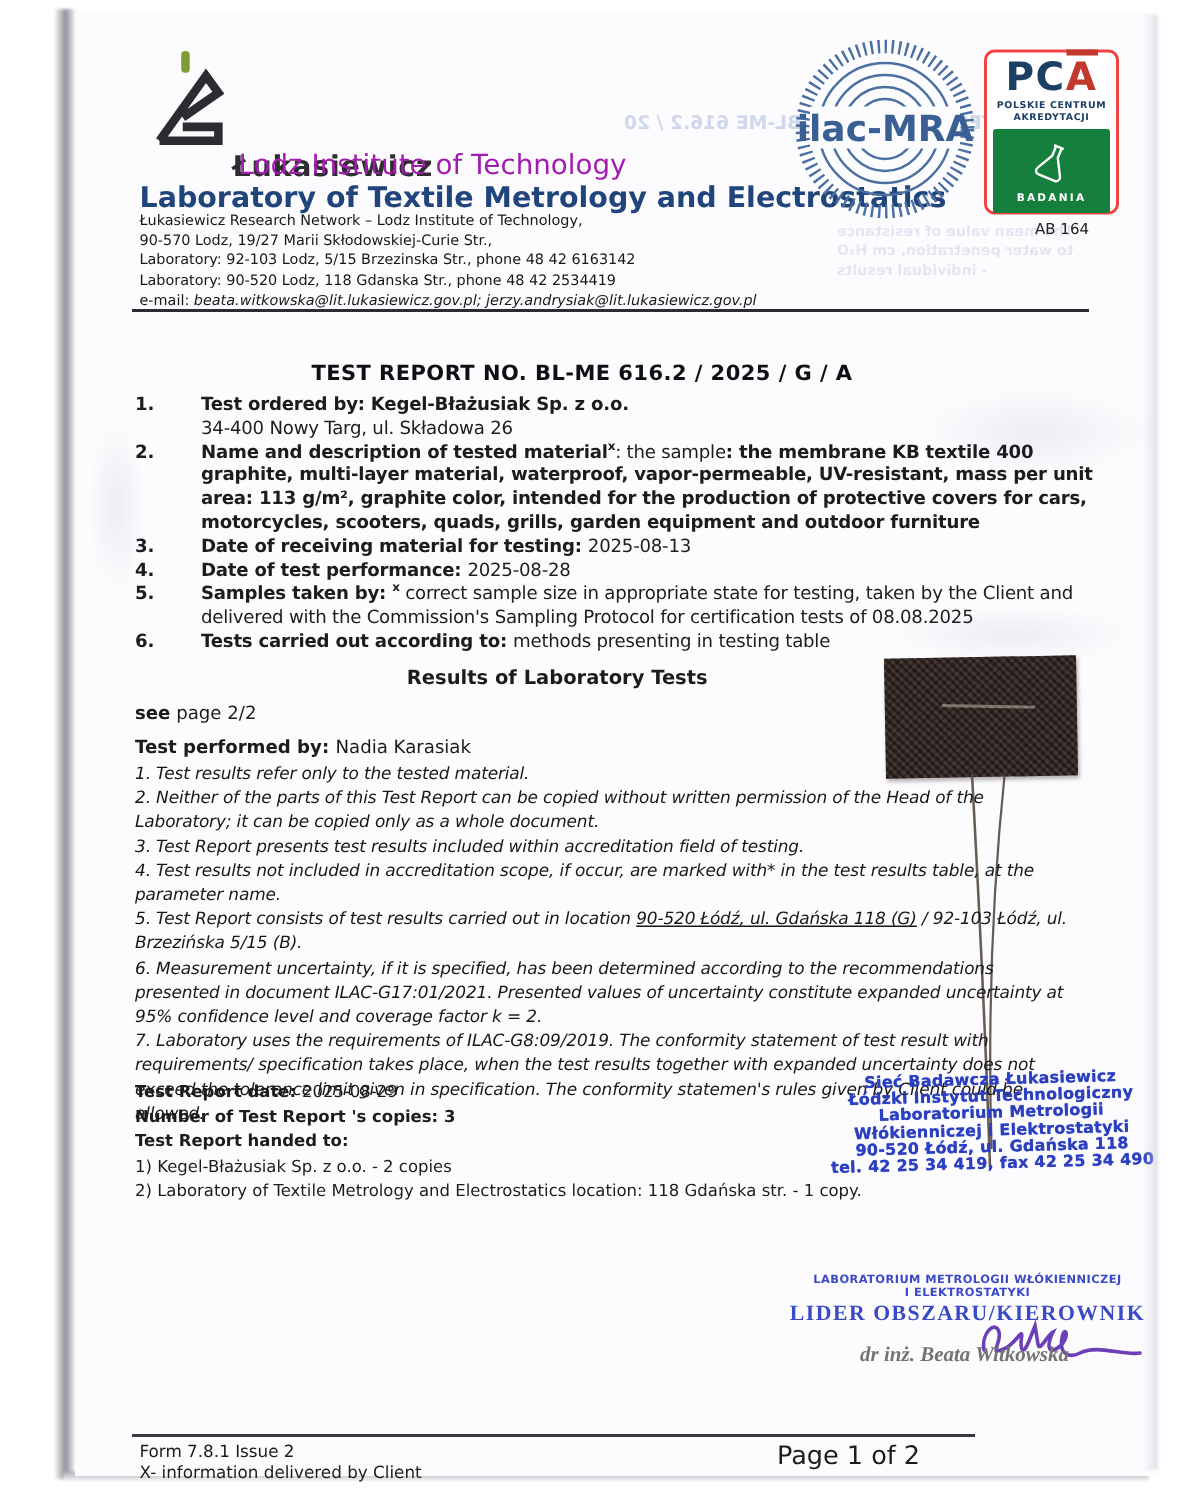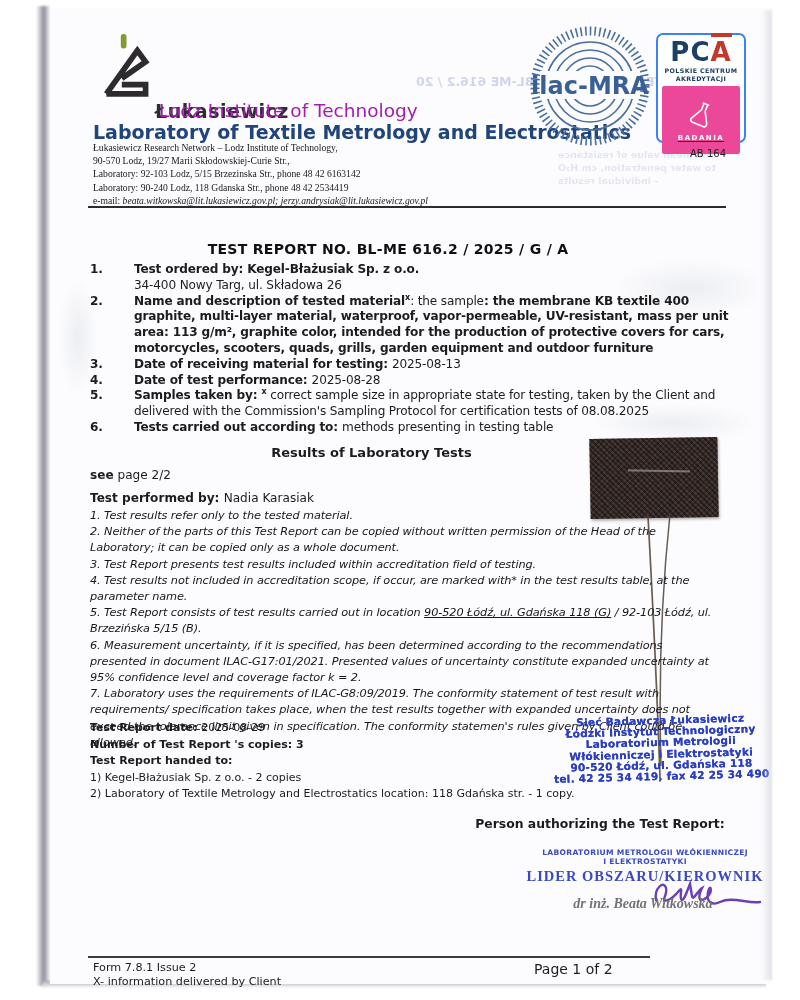--- a/index.html
+++ b/index.html
@@ -16,32 +16,32 @@
   .abs{position:absolute;}
   .b{font-weight:700;}
   .i{font-style:italic;}
   .u{text-decoration:underline;}
   sup{font-size:8px;vertical-align:super;line-height:0;}
 
   
   .brand{left:105px;top:55px;font-size:19px;font-weight:700;color:#2e2c31;letter-spacing:.5px;margin-top:37px;}
   .institute{left:109px;top:92px;font-size:18.5px;color:#a21caf;font-weight:400;}
   .lab-name{left:43px;top:113px;font-size:19px;font-weight:700;color:#20447c;}
-  .addr{left:43px;top:133px;font-size:9.6px;line-height:13.2px;color:#17171a;font-family:Liberation Serif, serif;}
+  .addr{left:43px;top:133px;font-size:9.6px;line-height:13.2px;color:#17171a;}
   .rule-top{left:38px;top:198px;width:638px;height:2.4px;background:#2b2b30;}
 
   
   .ilac{left:478px;top:16px;width:124px;height:124px;}
-  .pca-badge{left:606px;top:25px;width:90px;height:110px;border:2px solid #3b82f6;border-radius:7px;
+  .pca-badge{left:606px;top:25px;width:90px;height:110px;border:2px solid #ef4444;border-radius:7px;
              background:#fff;text-align:center;box-sizing:border-box;padding-top:4px;}
   .pca-abbr{font-size:26px;font-weight:700;letter-spacing:1px;line-height:26px;color:#1c3f66;}
   .pca-abbr .a-red{color:#c2392b;border-top:4px solid #c2392b;padding-top:0px;}
   .pca-sub{font-size:6.3px;font-weight:700;color:#1c3f66;letter-spacing:.4px;line-height:7.5px;margin-top:2px;}
-  .pca-box{margin:4px auto 0;width:78px;height:68px;background:#ec4899;border-radius:2px;
-           display:flex;flex-direction:column;align-items:center;justify-content:center;text-decoration:underline;}
+  .pca-box{margin:4px auto 0;width:78px;height:56px;background:#15803d;border-radius:2px;
+           display:flex;flex-direction:column;align-items:center;justify-content:center;}
   .pca-badania{color:#fff;font-size:7px;font-weight:700;letter-spacing:1.5px;margin-top:3px;}
   .ab164{left:586px;top:140px;width:90px;text-align:right;font-size:10px;color:#222;}
 
   
   .title{left:0;top:233px;width:676px;text-align:center;font-size:14px;font-weight:700;
          letter-spacing:.3px;color:#101014;}
 
   
   .items{left:40px;top:254px;width:640px;font-size:12.1px;line-height:15.8px;letter-spacing:-.15px;}
   .item{display:flex;}
@@ -71,21 +71,21 @@
   .stamp2 .s-big{font-family:"Liberation Serif","DejaVu Serif",serif;font-size:14.5px;font-weight:700;
                  letter-spacing:1px;margin-top:2px;}
   .signer{left:468px;top:888px;width:250px;text-align:center;
           font-family:"Liberation Serif","DejaVu Serif",serif;font-style:italic;
           font-size:14px;color:#737373;font-weight:600;}
   .signature-svg{left:598px;top:858px;}
 
   
   .rule-bottom{left:38px;top:948px;width:562px;height:1.6px;background:#3a3a3e;}
   .footer-form{left:43px;top:953px;font-size:11.2px;}
-  .footer-page{left:468px;top:953px;font-size:14px;margin-left:16px;}
+  .footer-page{left:468px;top:953px;font-size:17px;}
   .footer-note{left:43px;top:967px;font-size:11.2px;}
 
   
   .swatch{left:540px;top:430px;width:128px;height:80px;transform:rotate(-1deg);
      background:
        repeating-linear-gradient(45deg, rgba(0,0,0,.38) 0 2px, rgba(0,0,0,0) 2px 4px),
        repeating-linear-gradient(-45deg, rgba(120,92,78,.28) 0 2px, rgba(0,0,0,0) 2px 4px),
        #352b29;
      box-shadow:1px 2px 3px rgba(40,30,25,.35);}
   .swatch .scratch{position:absolute;left:38px;top:32px;width:62px;height:2px;
@@ -126,21 +126,21 @@
       </g>
     </svg>
     <div class="abs brand">Łukasiewicz</div>
     <div class="abs institute">Lodz Institute of Technology</div>
     <div class="abs lab-name">Laboratory of Textile Metrology and Electrostatics</div>
     <div class="abs addr">
       <div>
           <div>Łukasiewicz Research Network – Lodz Institute of Technology,</div>
           <div>90-570 Lodz, 19/27 Marii Skłodowskiej-Curie Str.,</div>
           <div>Laboratory: 92-103 Lodz, 5/15 Brzezinska Str., phone 48 42 6163142</div>
-          <div>Laboratory: 90-240  Lodz, 118 Gdanska Str., phone 48 42 2534419</div>
+          <div>Laboratory: 90-520  Lodz, 118 Gdanska Str., phone 48 42 2534419</div>
         </div>
       <div><span>e-mail:  </span><span class="i">beata.witkowska@lit.lukasiewicz.gov.pl;  jerzy.andrysiak@lit.lukasiewicz.gov.pl</span></div>
     </div>
     <div class="abs rule-top"></div>
 
     <svg class="abs ilac" viewBox="0 0 124 124">
       <circle cx="62" cy="62" r="55" fill="none" stroke="#4a6fa0" stroke-width="9" stroke-dasharray="1.6 3.1"></circle>
       <g fill="none" stroke="#4a6fa0" stroke-width="1.6">
         <circle cx="62" cy="62" r="12"></circle>
           <circle cx="62" cy="62" r="20"></circle>
@@ -232,21 +232,20 @@
 
     <div class="abs addr-stamp">
         <div>Sieć Badawcza Łukasiewicz</div>
         <div>Łódzki Instytut Technologiczny</div>
         <div>Laboratorium Metrologii</div>
         <div>Włókienniczej i Elektrostatyki</div>
         <div>90-520 Łódź, ul. Gdańska 118</div>
         <div>tel. 42 25 34 419, fax 42 25 34 490</div>
       </div>
 
-    <div class="abs authorize">Person authorizing the Test Report:</div>
     <div class="abs stamp2">
       <div class="s-small">LABORATORIUM METROLOGII WŁÓKIENNICZEJ</div>
       <div class="s-small">I ELEKTROSTATYKI</div>
       <div class="s-big">LIDER OBSZARU/KIEROWNIK</div>
     </div>
     <svg class="abs signature-svg" width="120" height="48" viewBox="0 0 120 48">
       <path d="M8,34 C6,22 16,14 18,22 C20,30 10,38 22,33 C30,29 34,18 33,26 C32,34 34,38 38,28 L42,18 L44,30 C45,36 50,24 54,22 C50,30 50,38 58,32 C66,26 62,16 60,26 C58,36 64,40 72,36 C84,30 100,38 112,36" fill="none" stroke="#6b3fb5" stroke-width="2.4" stroke-linecap="round"></path>
     </svg>
     <div class="abs signer">dr inż. Beata Witkowska</div>
 

